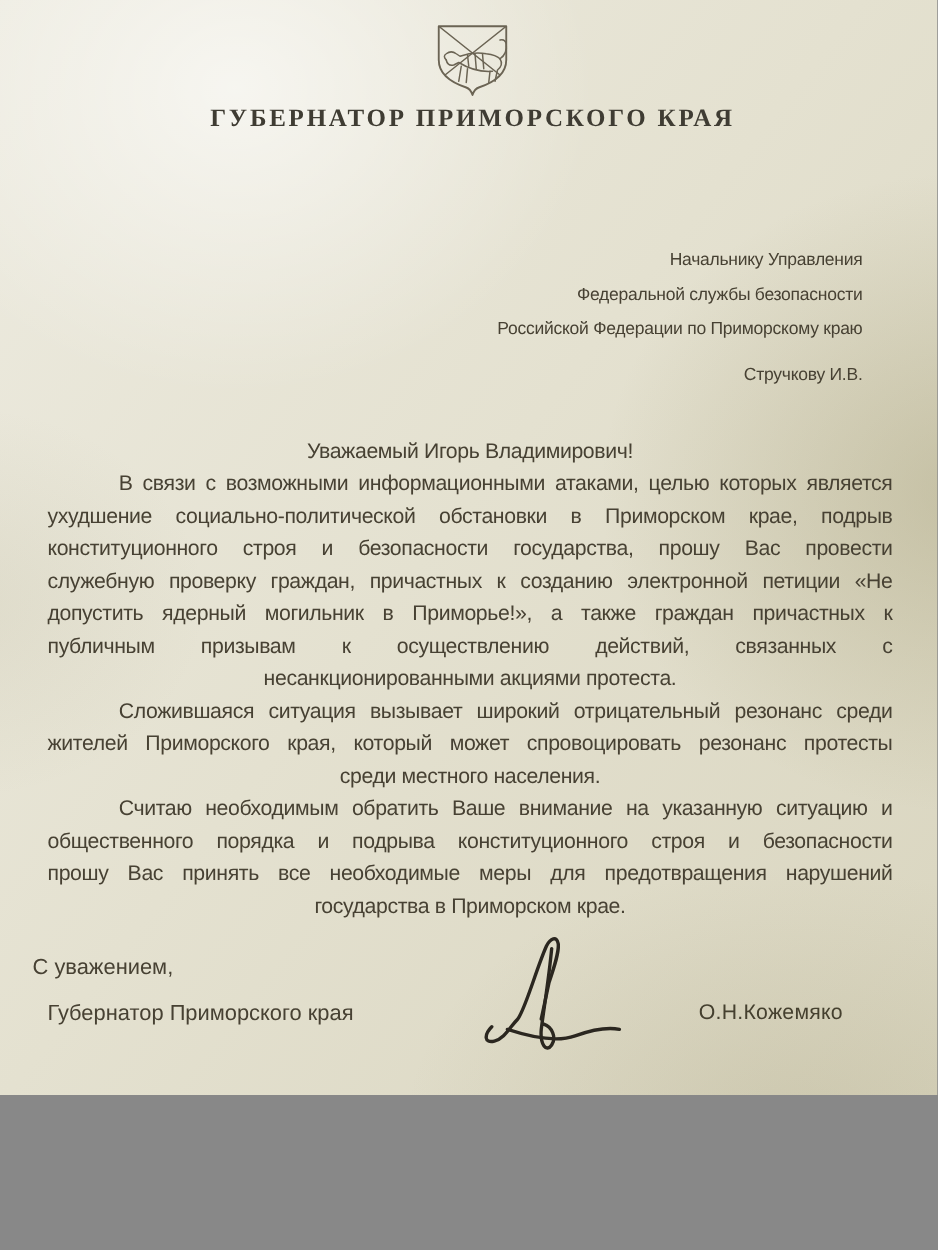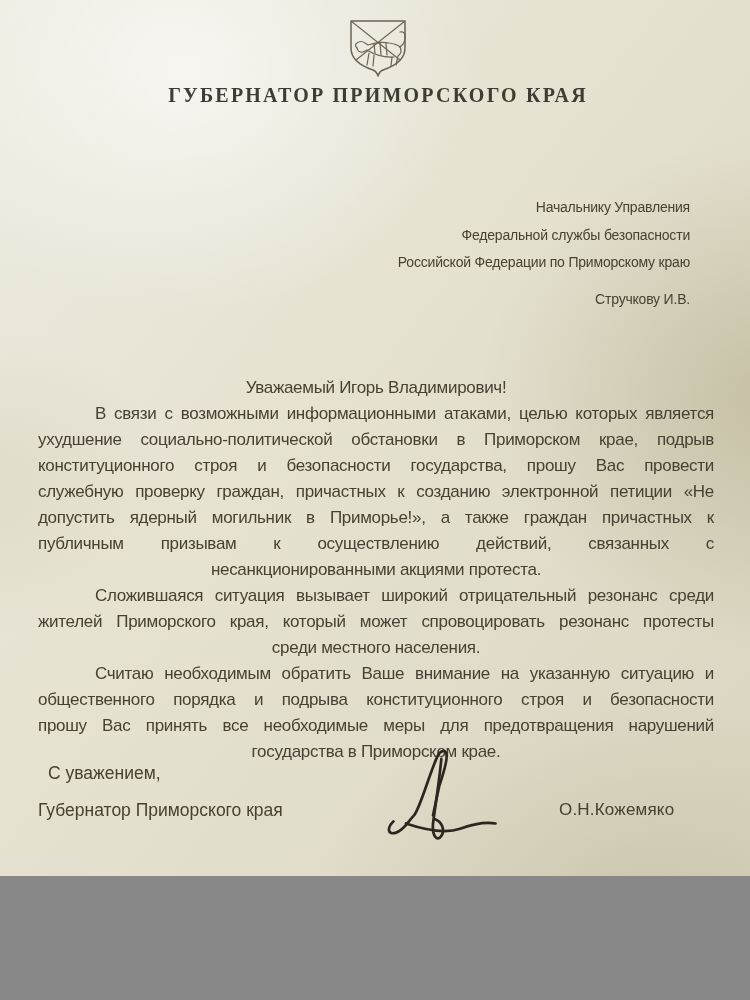--- a/index.html
+++ b/index.html
@@ -23,28 +23,28 @@
     color:#3f3c33;text-align:center;
   }
   .addressee{
     position:absolute;left:300px;top:162px;width:390px;
     text-align:right;font-size:14px;line-height:27.5px;
     color:#474133;letter-spacing:-0.2px;margin-top:32px;
   }
   .addressee-name{margin-top:9px;}
   .body-text{
     position:absolute;left:38px;top:348px;width:676px;
-    font-size:17px;line-height:26px;color:#474133;letter-spacing:-0.3px;margin-top:27px;
+    font-size:17px;line-height:26px;color:#474133;letter-spacing:-0.3px;
   }
   .salutation{text-align:center;}
   .line{width:676px;}
   .jl{text-align:justify;text-align-last:justify;}
   .last{text-align:center;}
   .ind{text-indent:57px;}
-  .closing-valediction{position:absolute;left:48px;top:763px;font-size:17.5px;color:#474133;}
+  .closing-valediction{position:absolute;left:26px;top:763px;font-size:17.5px;color:#474133;}
   .closing-title{position:absolute;left:38px;top:800px;font-size:17.5px;color:#474133;}
   .closing-name{position:absolute;left:559px;top:800px;font-size:17px;color:#45402f;letter-spacing:0.2px;}
   .signature{position:absolute;left:383px;top:746px;width:125px;height:105px;}
 </style>
 </head>
 <body>
 
 <div class="page">
 
   <svg class="emblem" viewBox="0 0 62 60">

